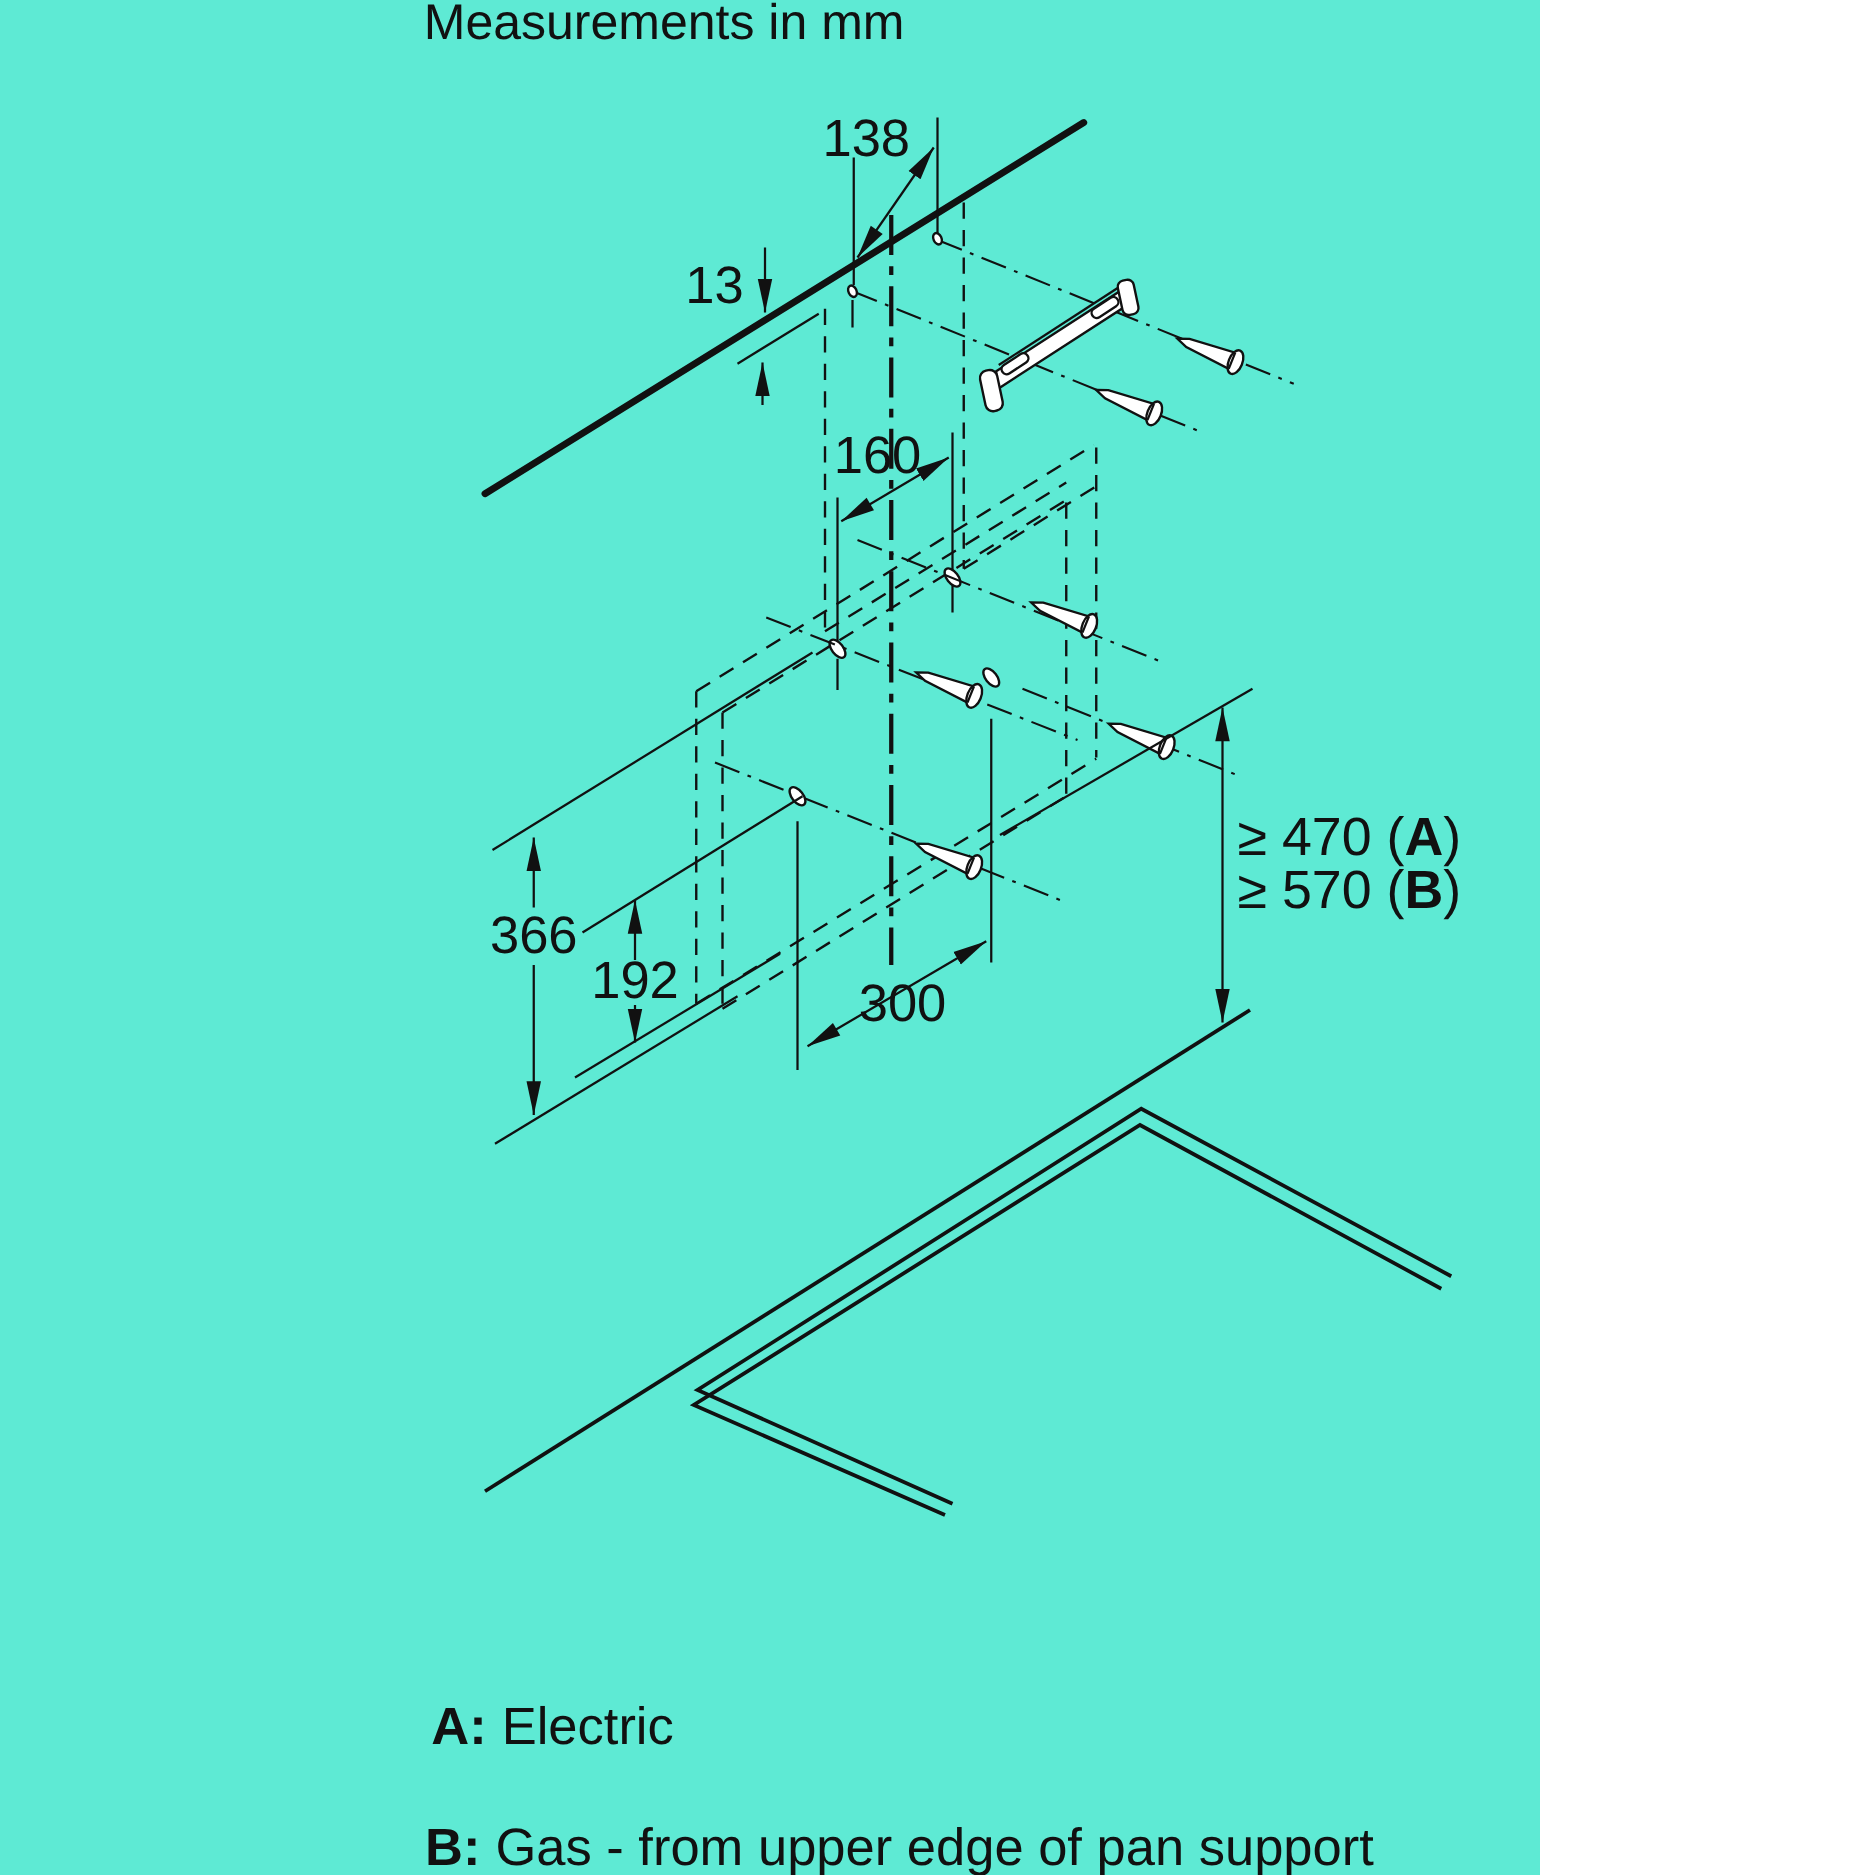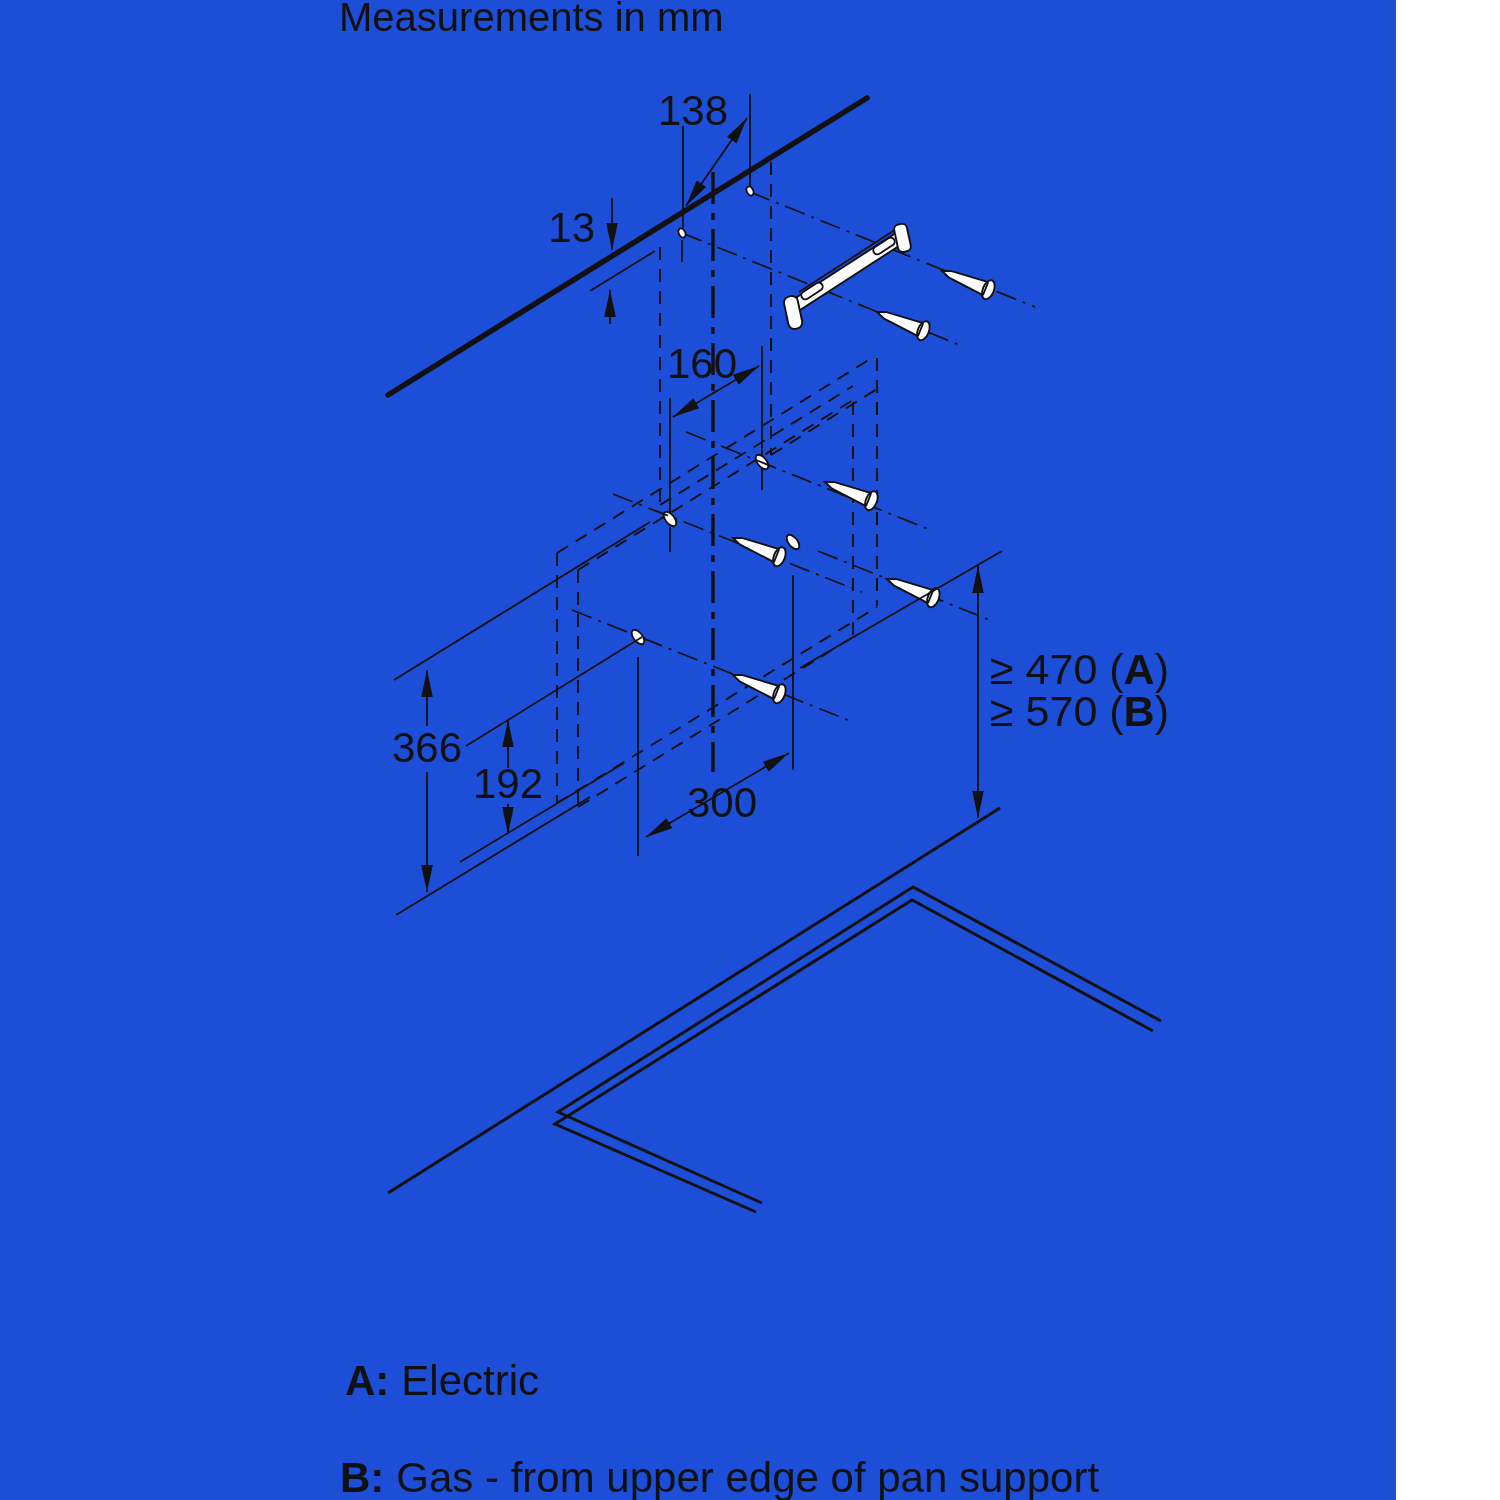--- a/index.html
+++ b/index.html
@@ -1,16 +1,16 @@
 <!DOCTYPE html>
 <html><head>
 <meta charset="utf-8">
 <style>
   html,body{margin:0;padding:0;background:#ffffff;}
-  .stage{position:relative;width:1396px;height:1500px;background:#1d4ed8;overflow:hidden;}
+  .stage{position:relative;width:1232px;height:1500px;background:#5eead4;overflow:hidden;}
   svg text{font-family:"Liberation Sans","DejaVu Sans",sans-serif;fill:#111;}
   .t-title{font-size:40px;}
   .t-dim{font-size:42px;}
   .t-clr{font-size:43px;}
   .t-leg{font-size:42px;}
   .b{font-weight:bold;}
   .thin{stroke:#111;stroke-width:1.8;fill:none;}
   .med{stroke:#111;stroke-width:3;fill:none;}
   .heavy{stroke:#111;stroke-width:5.5;fill:none;stroke-linecap:round;}
   .dash{stroke:#111;stroke-width:1.9;fill:none;stroke-dasharray:13 9;}

